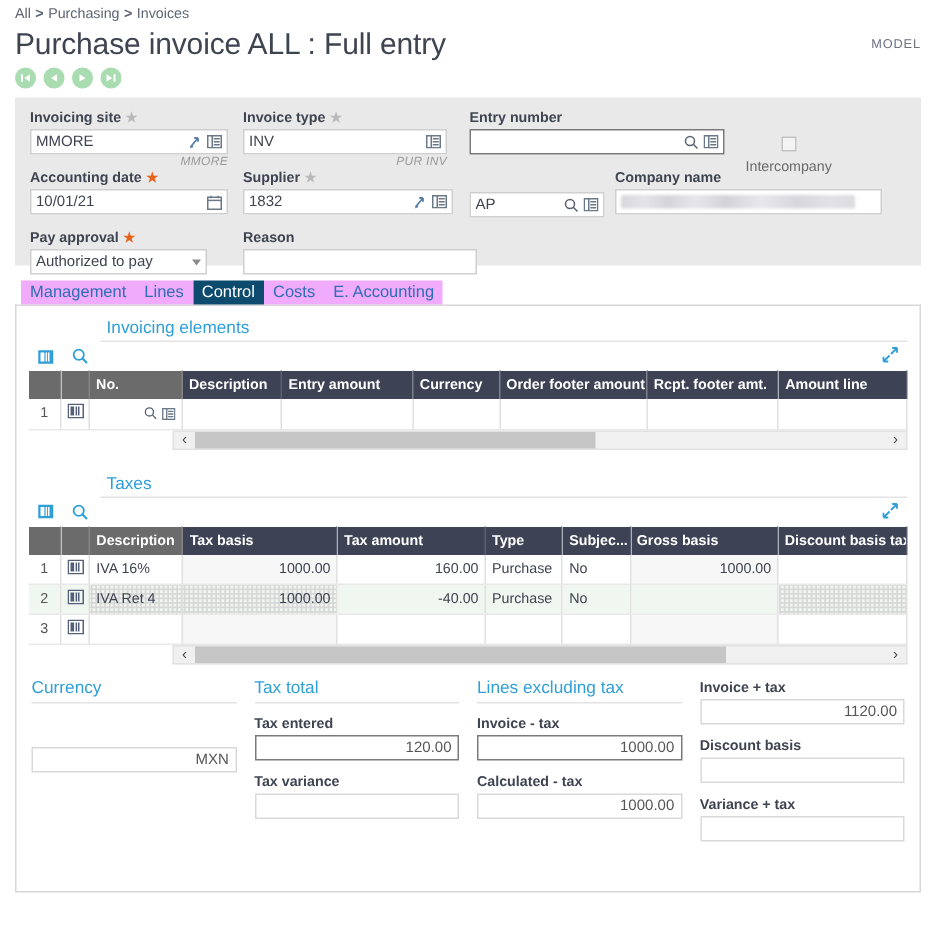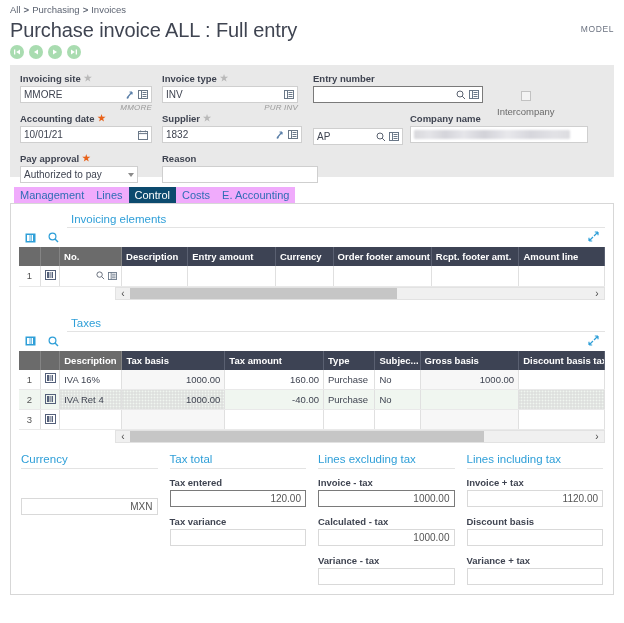--- a/index.html
+++ b/index.html
@@ -660,30 +660,23 @@
           <div class="tot-inp strong">
             <span class="v">1000.00</span>
           </div>
         </div>
         <div class="tot-field">
           <div class="tot-lbl">Calculated - tax</div>
           <div class="tot-inp">
             <span class="v">1000.00</span>
           </div>
         </div>
-        <div class="tot-field">
-          <div class="tot-lbl">Variance - tax</div>
-          <div class="tot-inp">
-            <span class="v"></span>
-          </div>
-        </div>
       </div>
 
       <div class="tot-col" style="padding-right:0;">
-        <div class="tot-head">Lines including tax</div>
         <div class="tot-field">
           <div class="tot-lbl">Invoice + tax</div>
           <div class="tot-inp">
             <span class="v">1120.00</span>
           </div>
         </div>
         <div class="tot-field">
           <div class="tot-lbl">Discount basis</div>
           <div class="tot-inp">
             <span class="v"></span>

